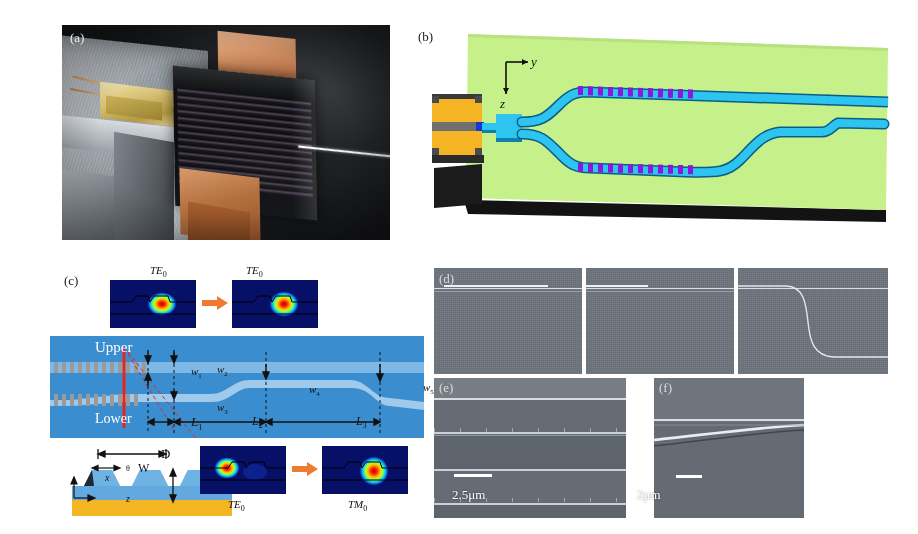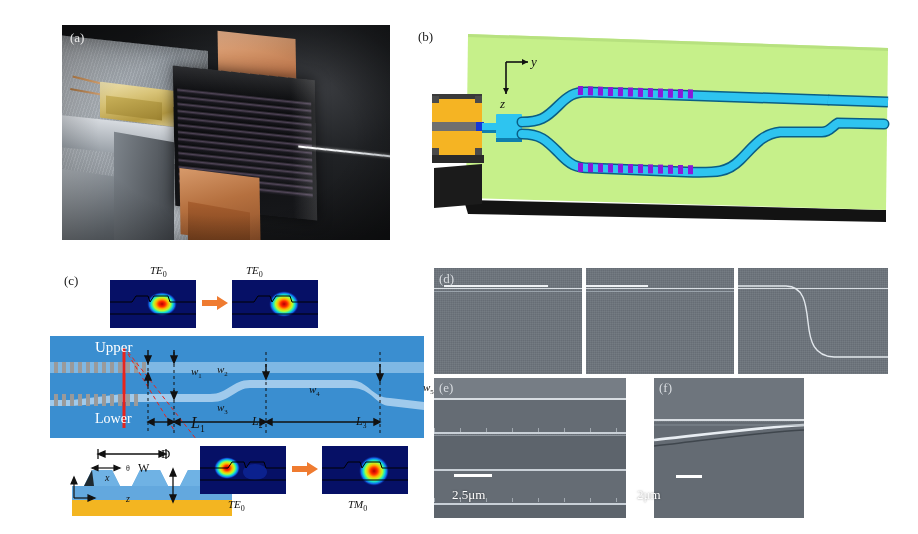--- a/index.html
+++ b/index.html
@@ -442,21 +442,21 @@
 
   <div class="ctext white" style="left:6px; top:78px; font-size:15px;">Upper</div>
   <div class="ctext white" style="left:6px; top:150px; font-size:14px;">Lower</div>
 
   <div class="ctext ital" style="left:102px; top:104px; font-size:11px;">w<sub>1</sub></div>
   <div class="ctext ital" style="left:128px; top:102px; font-size:11px;">w<sub>2</sub></div>
   <div class="ctext ital" style="left:128px; top:140px; font-size:11px;">w<sub>3</sub></div>
   <div class="ctext ital" style="left:220px; top:122px; font-size:11px;">w<sub>4</sub></div>
   <div class="ctext ital" style="left:334px; top:120px; font-size:11px;">w<sub>5</sub></div>
 
-  <div class="ctext ital" style="left:102px; top:153px; font-size:16px;">L<sub>1</sub></div>
+  <div class="ctext ital" style="left:102px; top:153px; font-size:13px;">L<sub>1</sub></div>
   <div class="ctext ital" style="left:163px; top:153px; font-size:12px;">L<sub>2</sub></div>
   <div class="ctext ital" style="left:267px; top:153px; font-size:12px;">L<sub>3</sub></div>
 
   <svg style="position:absolute; left:10px; top:180px;" width="188" height="76">
 
     <rect x="12" y="58" width="160" height="16" fill="#f3b521"></rect>
 
     <path d="M12,56 L12,44 L24,44
              L32,28 L52,28 L60,44
              L72,44 L80,28 L100,28 L108,44

